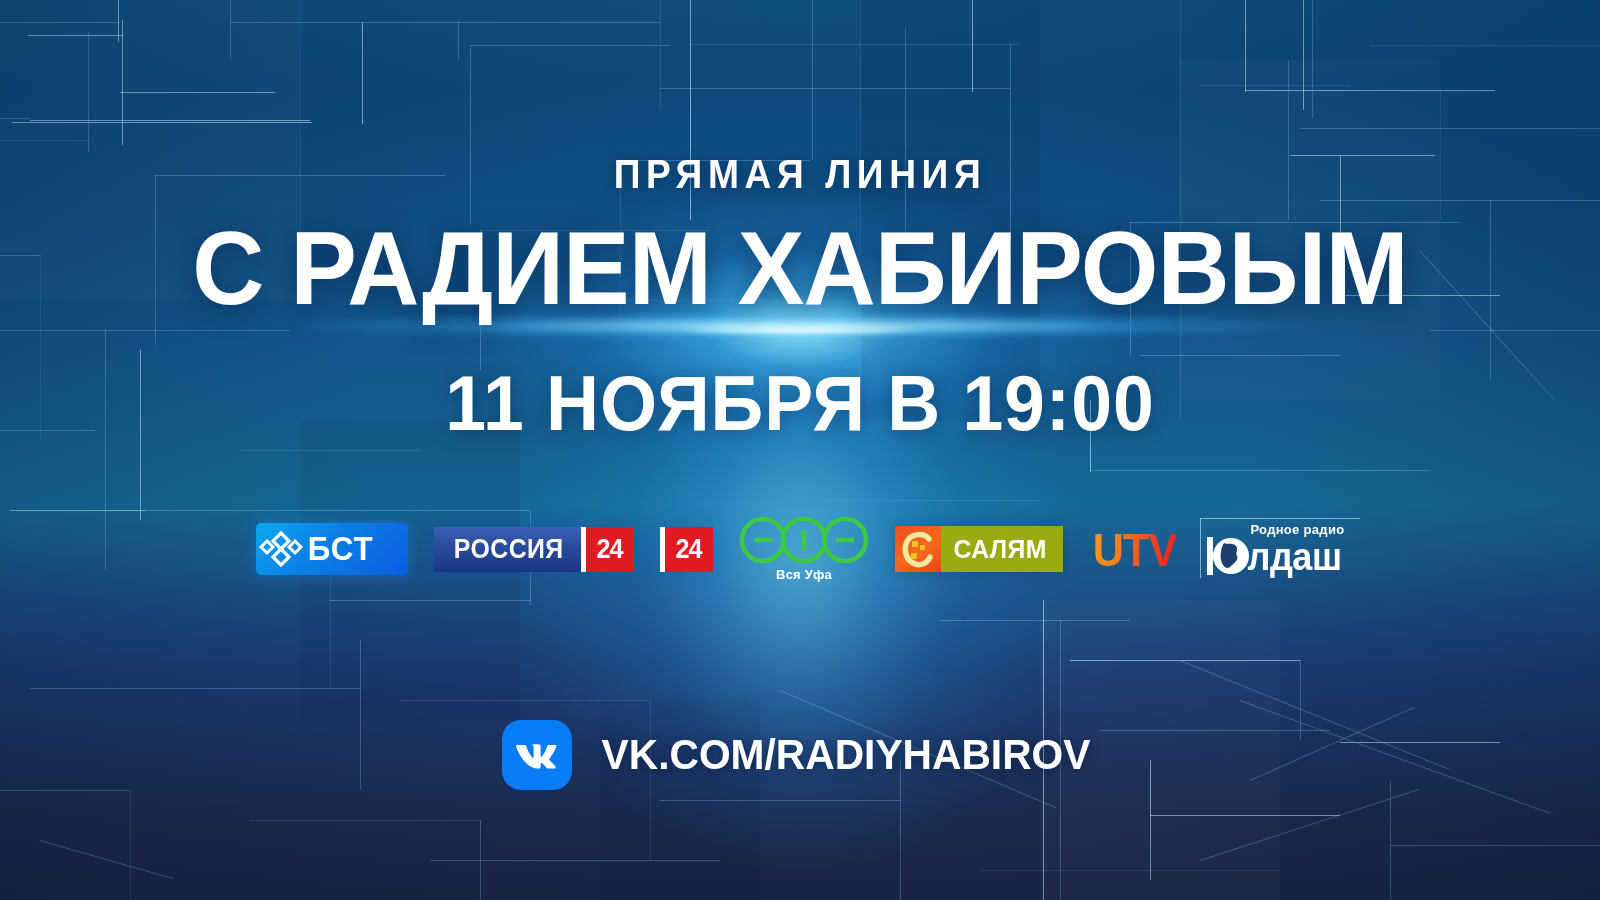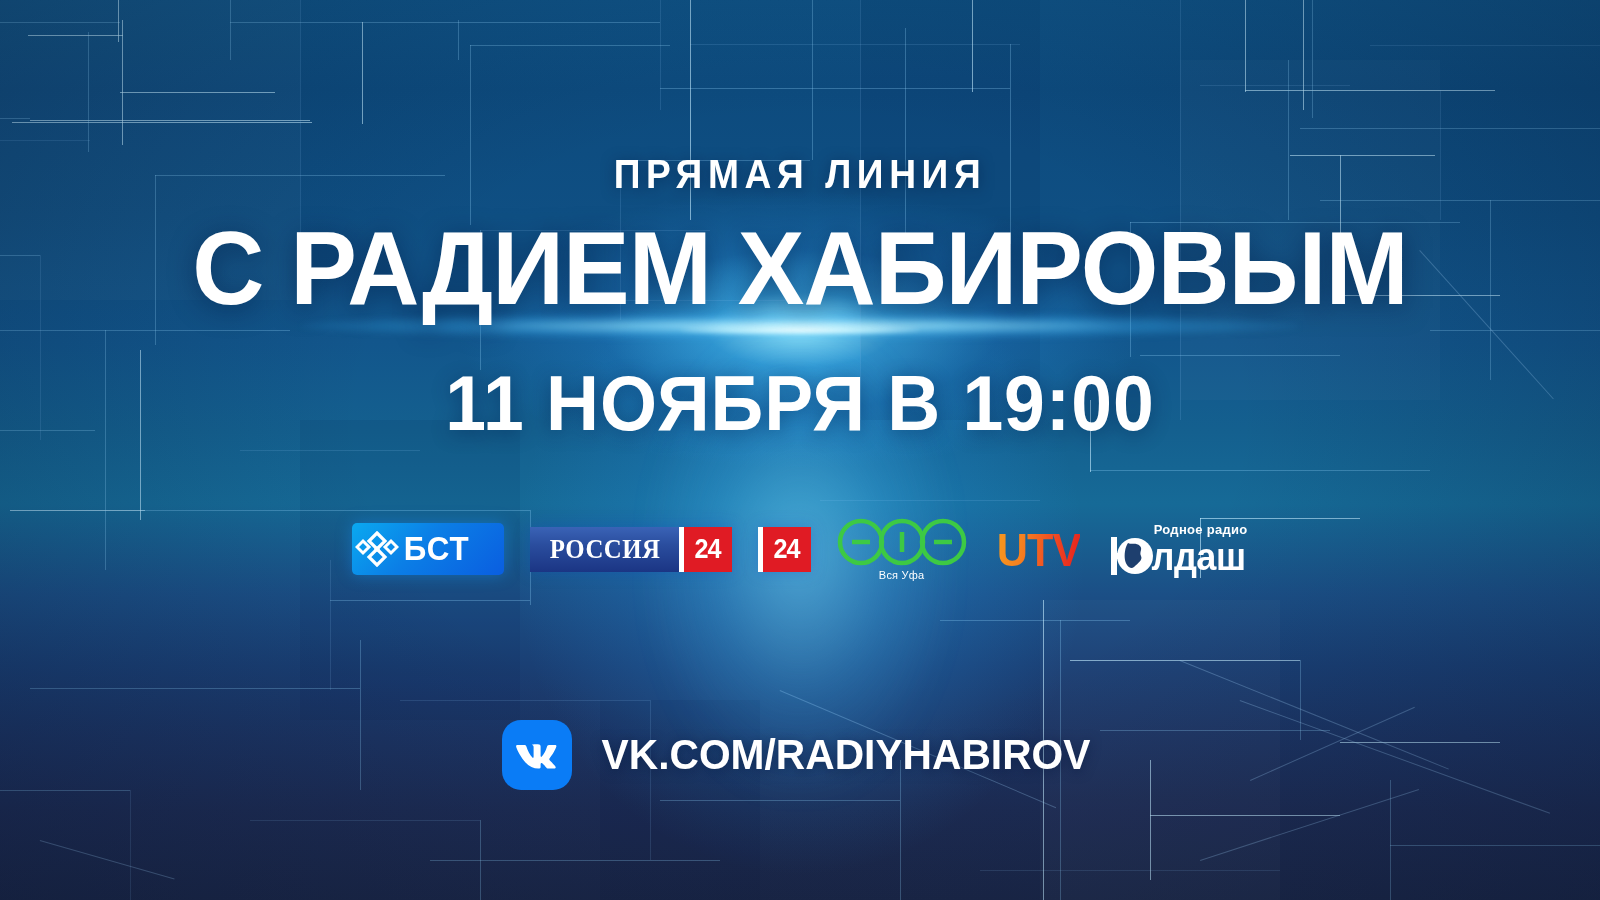--- a/index.html
+++ b/index.html
@@ -83,34 +83,33 @@
     display:flex;align-items:center;box-shadow:0 0 16px rgba(20,150,255,.4);
   }
   .bst .orn{width:50px;height:52px;position:relative;flex:0 0 50px;}
   .bst .orn svg{position:absolute;left:3px;top:8px;}
   .bst .txt{color:#fff;font-weight:700;font-size:33px;letter-spacing:1px;transform:scaleX(.95);}
   
   .r24{height:45px;display:flex;align-items:stretch;box-shadow:0 0 14px rgba(20,80,200,.35);}
   .r24 .main{
     display:flex;align-items:center;padding:0 13px 0 15px;
     background:linear-gradient(180deg,#3a63b6 0%,#2a4d9e 40%,#1b3584 100%);
-    font-family:Liberation Serif, serif;
   }
   .r24 .main span{color:#fff;font-weight:700;font-size:27px;letter-spacing:.5px;transform:scaleX(.92);white-space:nowrap;}
   .r24 .sep{width:5px;background:#ffffff;}
   .r24 .num{
     background:#e01b24;display:flex;align-items:center;justify-content:center;padding:0 7px;min-width:34px;
   }
   .r24 .num span{color:#fff;font-weight:700;font-size:28px;letter-spacing:-1px;transform:scaleX(.9);}
   .bk24 .main span{font-size:27px;}
   
   .ofo{flex-direction:column;align-items:center;justify-content:center;height:56px;}
   .ofo .circles{display:flex;align-items:center;}
   .ofo .circles svg{display:block;}
-  .ofo .sub{color:#ffffff;font-weight:400;font-size:11px;margin-top:3px;letter-spacing:.2px;}
+  .ofo .sub{color:#ffffff;font-weight:700;font-size:13px;margin-top:3px;letter-spacing:.2px;}
   
   .salyam{height:46px;display:flex;align-items:stretch;box-shadow:0 0 12px rgba(0,0,0,.18);}
   .salyam .mark{
     width:46px;background:linear-gradient(150deg,#f0511a 0%,#f5691c 55%,#e8441a 100%);
     display:flex;align-items:center;justify-content:center;position:relative;
   }
   .salyam .word{
     background:#9aab11;display:flex;align-items:center;padding:0 14px 0 10px;
   }
   .salyam .word span{color:#fff;font-weight:700;font-size:26px;letter-spacing:.5px;transform:scaleX(.95);}
@@ -313,20 +312,35 @@
             <line x1="15" y1="24" x2="33" y2="24" stroke="#3dc944" stroke-width="4.5"></line>
             <circle cx="65" cy="24" r="21" stroke="#3dc944" stroke-width="4.5"></circle>
             <line x1="65" y1="14" x2="65" y2="34" stroke="#3dc944" stroke-width="4.5"></line>
             <circle cx="106" cy="24" r="21" stroke="#3dc944" stroke-width="4.5"></circle>
             <line x1="97" y1="24" x2="115" y2="24" stroke="#3dc944" stroke-width="4.5"></line>
           </svg>
         </div>
         <div class="sub">Вся Уфа</div>
       </div>
 
+      <div class="logo">
+        <div class="salyam">
+          <div class="mark">
+            <svg width="38" height="40" viewBox="0 0 38 40" fill="none">
+              <path d="M30 10 C26 4, 14 4, 9 11 C4 18, 6 30, 14 34 C21 38, 29 34, 31 28" stroke="#f2e8a0" stroke-width="5.5" fill="none" stroke-linecap="round"></path>
+              <rect x="13" y="12" width="6" height="6" rx="1.2" fill="#f2c42a"></rect>
+              <rect x="21" y="16" width="5" height="5" rx="1" fill="#f2c42a"></rect>
+              <rect x="12" y="24" width="6" height="6" rx="1.2" fill="#f2c42a"></rect>
+            </svg>
+          </div>
+          <div class="word">
+              <span>САЛЯМ</span>
+            </div>
+        </div>
+      </div>
 
       <div class="logo utv">
         <span>UTV</span>
       </div>
 
       <div class="logo yuldash">
         <div class="rr">Родное радио</div>
         <div class="word">
           <div class="yu">
             <svg width="45" height="42" viewBox="0 0 45 42" fill="none">

